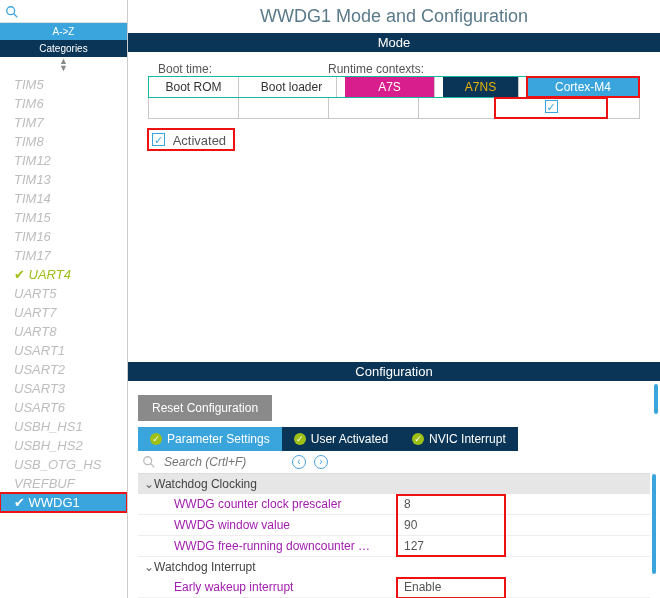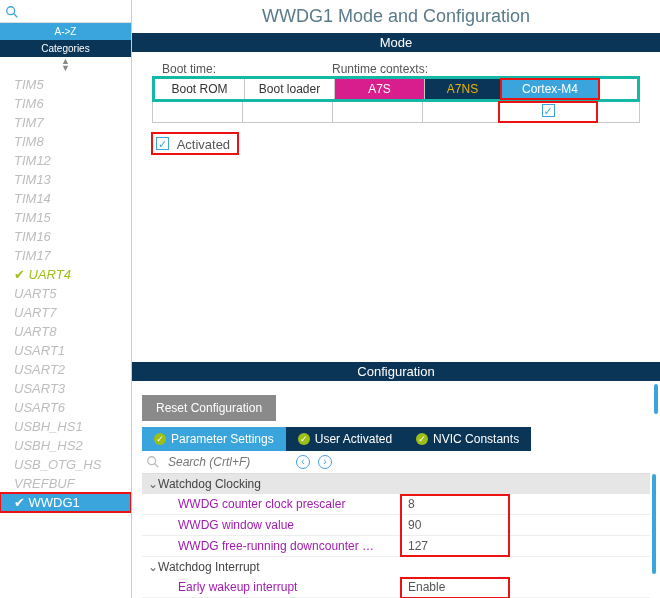--- a/index.html
+++ b/index.html
@@ -19,28 +19,28 @@
   .periph.active-green::before { content:"✔ "; color:#9dbf16; font-style:normal; }
   .periph.selected { background:#3aa5dd; color:#fff; font-style:normal; margin-left:-14px; padding-left:14px; }
   .periph.selected::before { content:"✔ "; color:#fff; }
   .main { flex:1; display:flex; flex-direction:column; }
   .title { text-align:center; padding:6px 0; color:#5a7a8a; font-size:18px; }
   .section-hdr { background:#0b3556; color:#fff; text-align:center; padding:2px 0; font-size:13px; }
   .mode-body { padding:10px 20px; flex:0 0 auto; }
   .ctx-row { display:flex; font-size:12px; color:#555; }
   .ctx-label-boot { width:180px; padding-left:10px; }
   .ctx-label-run { flex:1; }
-  .ctx-table { border:3px solid #14b8a6; display:flex; }
+  .ctx-table { border:1px solid #14b8a6; display:flex;gap:8px; }
   .ctx-cell { border-right:1px solid #c8c8c8; text-align:center; padding:3px 0; font-size:12px; }
   .ctx-cell:last-child { border-right:none; }
   .c-bootrom { width:90px; }
   .c-bootloader { width:90px; }
   .c-a7s { width:90px; background:#d81e8c; color:#fff; }
   .c-a7ns { width:76px; background:#0b3556; color:#eab308; }
-  .c-cm4 { width:98px; background:#3aa5dd; color:#fff; }
+  .c-cm4 { width:112px; background:#3aa5dd; color:#fff; }
   .ctx-check-row { display:flex; border:1px solid #c8c8c8; border-top:none; }
   .ctx-check-cell { border-right:1px solid #c8c8c8; height:20px; text-align:center; }
   .ctx-check-cell:last-child { border-right:none; }
   .checkbox-box { display:inline-block; width:13px; height:13px; border:1px solid #3aa5dd; background:#fff; color:#3aa5dd; font-size:11px; line-height:12px; text-align:center; margin-top:2px; }
   .activated-row { margin-top:10px; }
   .activated-label { font-size:13px; color:#555; vertical-align:middle; margin-left:4px; }
   .spacer { flex:1; }
   .config-body { padding:8px 10px 0 10px; position:relative; }
   .reset-btn { background:#8a8a8a; color:#fff; border:none; padding:6px 14px; font-size:12px; cursor:pointer; margin:6px 0; }
   .tab-row { display:flex; }
@@ -141,21 +141,21 @@
         <div class="cfg-tab active">
             <span class="dot">✓</span>
             <span>Parameter Settings</span>
           </div>
         <div class="cfg-tab inactive">
             <span class="dot">✓</span>
             <span>User Activated</span>
           </div>
         <div class="cfg-tab inactive">
             <span class="dot">✓</span>
-            <span>NVIC Constants</span>
+            <span>NVIC Interrupt</span>
           </div>
       </div>
       <div class="param-toolbar">
         <svg class="search-icon" viewBox="0 0 16 16" width="14" height="14">
             <circle cx="6.5" cy="6.5" r="4.5" fill="none" stroke="#bbb" stroke-width="1.5"></circle>
             <line x1="10" y1="10" x2="14" y2="14" stroke="#bbb" stroke-width="1.5"></line>
           </svg>
         <input class="param-search" placeholder="Search (Crtl+F)" style="">
         <span class="nav-circle">‹</span>
         <span class="nav-circle">›</span>

